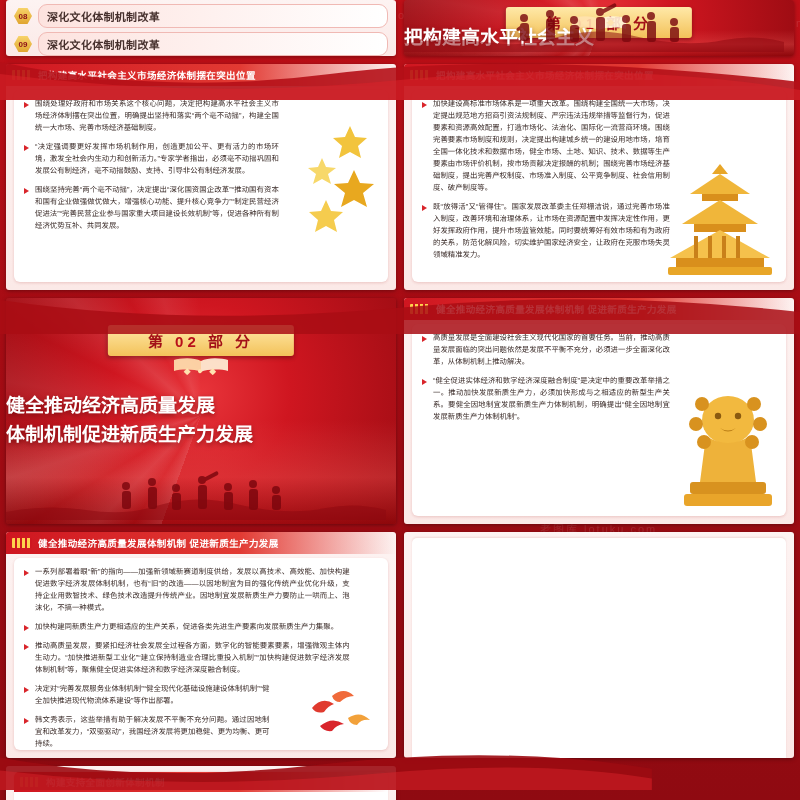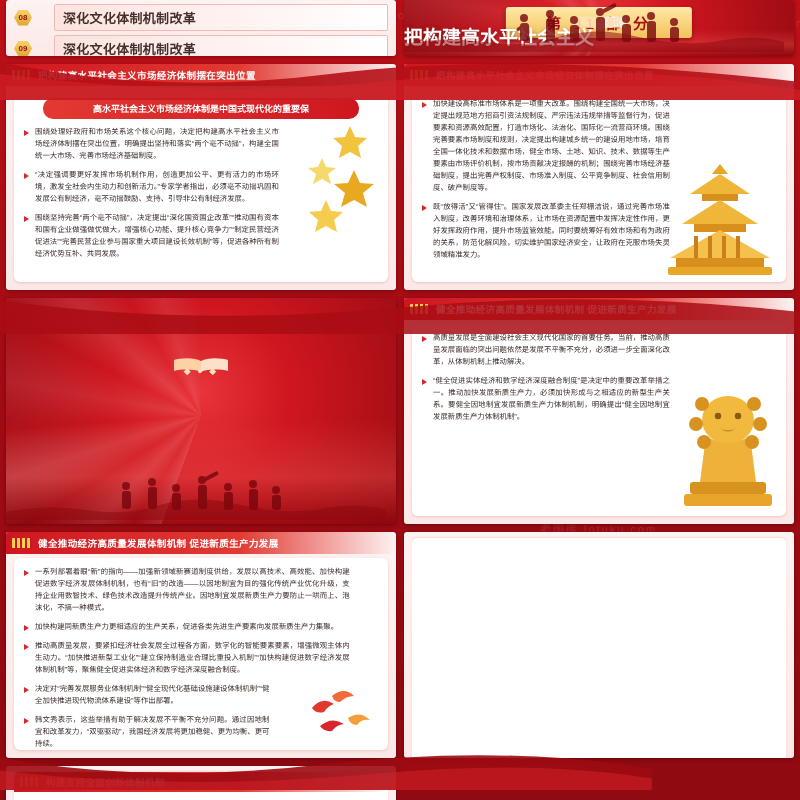--- a/index.html
+++ b/index.html
@@ -59,26 +59,26 @@
       padding-left:11px;margin-bottom:7px;text-align:justify;}
   .para:before{content:"";position:absolute;left:0;top:4px;width:0;height:0;
       border-left:5px solid #d9252b;border-top:3.2px solid transparent;border-bottom:3.2px solid transparent;}
   
   .stars{position:absolute;right:8px;top:28px;width:88px;height:120px;}
   .temple{position:absolute;right:6px;bottom:4px;width:120px;height:118px;}
   .lion{position:absolute;right:6px;bottom:4px;width:104px;height:128px;}
   .birds{position:absolute;right:8px;bottom:8px;width:78px;height:60px;}
   
   .strip{background:linear-gradient(180deg,#fdf3f2,#fbe9e7);}
-  .numrow{display:flex;align-items:center;gap:22px;margin:4px 8px;}
+  .numrow{display:flex;align-items:center;gap:6px;margin:4px 8px;}
   .hex{width:18px;height:16px;flex:none;background:linear-gradient(180deg,#f7d36a,#e0a52f);
       clip-path:polygon(25% 0,75% 0,100% 50%,75% 100%,25% 100%,0 50%);
       color:#8d1118;font-size:8px;font-weight:bold;display:flex;align-items:center;justify-content:center;}
   .bar{flex:1;background:linear-gradient(90deg,#fde3df,#fff);border:1px solid #f0b9b4;
-      border-radius:2px;font-size:13px;color:#46302d;padding:3px 8px;font-weight:bold;letter-spacing:.3px;}
+      border-radius:9px;font-size:11px;color:#46302d;padding:3px 8px;font-weight:bold;letter-spacing:.3px;}
   
   .bottomslide{background:linear-gradient(180deg,#fdf3f2,#fbe9e7);}
   
   .waveband{position:absolute;left:0;right:0;height:44px;pointer-events:none;}
 </style>
 </head>
 <body>
 
 <div class="page">
 
@@ -149,21 +149,20 @@
         </g>
       </svg>
     </div>
 
     <div class="slide white">
       <div class="hdr">
         <div class="tag"></div>
         <div class="t">把构建高水平社会主义市场经济体制摆在突出位置</div>
       </div>
       <div class="card">
-        <div class="pillbar">高水平社会主义市场经济体制是中国式现代化的重要保</div>
         <div style="width:72%">
           <div class="para">围绕处理好政府和市场关系这个核心问题，决定把构建高水平社会主义市场经济体制摆在突出位置，明确提出坚持和落实“两个毫不动摇”，构建全国统一大市场、完善市场经济基础制度。</div>
           <div class="para">“决定强调要更好发挥市场机制作用，创造更加公平、更有活力的市场环境，激发全社会内生动力和创新活力。”专家学者指出，必须毫不动摇巩固和发展公有制经济，毫不动摇鼓励、支持、引导非公有制经济发展。</div>
           <div class="para">围绕坚持完善“两个毫不动摇”，决定提出“深化国资国企改革”“推动国有资本和国有企业做强做优做大，增强核心功能、提升核心竞争力”“制定民营经济促进法”“完善民营企业参与国家重大项目建设长效机制”等，促进各种所有制经济优势互补、共同发展。</div>
         </div>
         <svg class="stars" viewBox="0 0 88 120">
           <g fill="#f2c43d">
             <path d="M58 8 l5 11 12 1 -9 8 3 12 -11-6 -11 6 3-12 -9-8 12-1z"></path>
             <path d="M30 40 l4 9 10 1 -8 6 3 10 -9-5 -9 5 3-10 -8-6 10-1z" fill="#f7d86a"></path>
             <path d="M62 52 l6 13 14 1 -11 9 4 14 -13-7 -13 7 4-14 -11-9 14-1z" fill="#e8a81f"></path>
@@ -199,26 +198,35 @@
               <rect x="62" y="76" width="4" height="22"></rect>
                 <rect x="76" y="76" width="4" height="22"></rect>
             </g>
           </g>
         </svg>
       </div>
     </div>
 
     <div class="slide red">
       <div class="ray"></div>
+      <div class="sec-head">
+        <span class="ribbon">
+          <span>第</span>&nbsp;<span class="num">02</span>&nbsp;<span>部 分</span>
+        </span>
+      </div>
       <svg class="book" viewBox="0 0 62 16">
         <path d="M31 4 C24 0,10 1,4 3 L4 14 C11 12,25 12,31 15 Z" fill="#ffe2b0" opacity=".9"></path>
         <path d="M31 4 C38 0,52 1,58 3 L58 14 C51 12,37 12,31 15 Z" fill="#fff4da" opacity=".9"></path>
       </svg>
       <div class="sec-sub">
         <span class="dots">◆ ● ◆</span>
+      </div>
+      <div class="sec-title">
+        <div>健全推动经济高质量发展</div>
+        <div>体制机制促进新质生产力发展</div>
       </div>
       <svg class="crowd" viewBox="0 0 380 52" preserveAspectRatio="none">
         <path d="M0 52 L0 44 Q40 36 80 42 Q120 48 150 38 Q190 26 230 36 Q280 48 320 40 Q350 34 380 42 L380 52 Z" fill="#8d0a10" opacity=".55"></path>
         <g fill="#7a070d" opacity=".85">
           <circle cx="120" cy="18" r="4"></circle>
             <rect x="116" y="23" width="9" height="18" rx="3"></rect>
           <circle cx="146" cy="14" r="4"></circle>
             <rect x="142" y="19" width="9" height="22" rx="3"></rect>
           <circle cx="170" cy="20" r="4"></circle>
             <rect x="166" y="25" width="9" height="17" rx="3"></rect>

